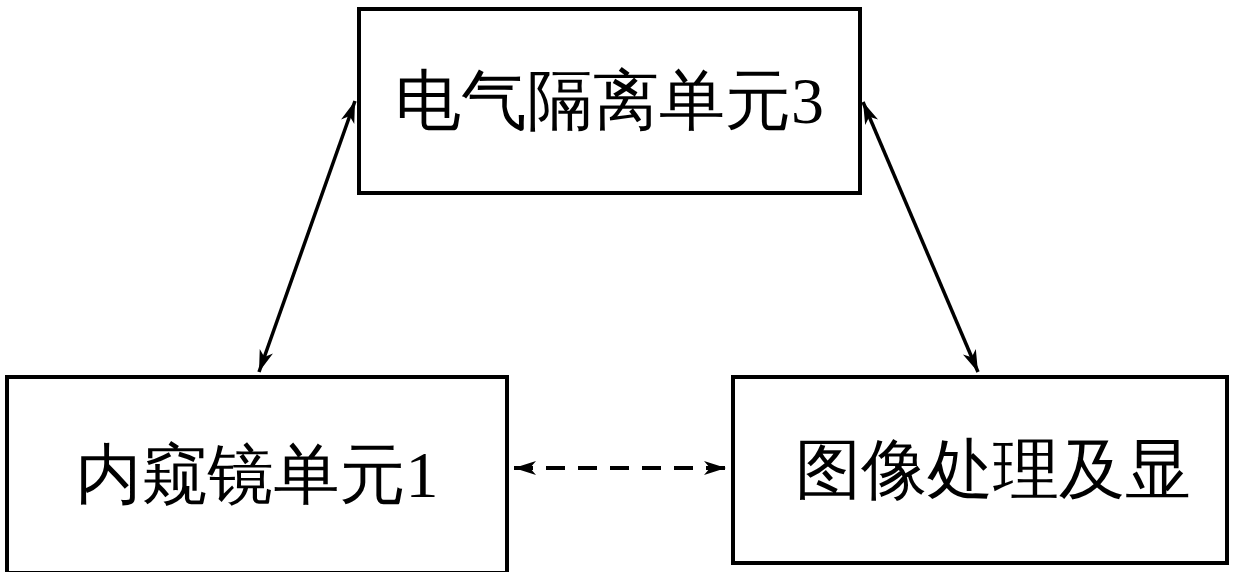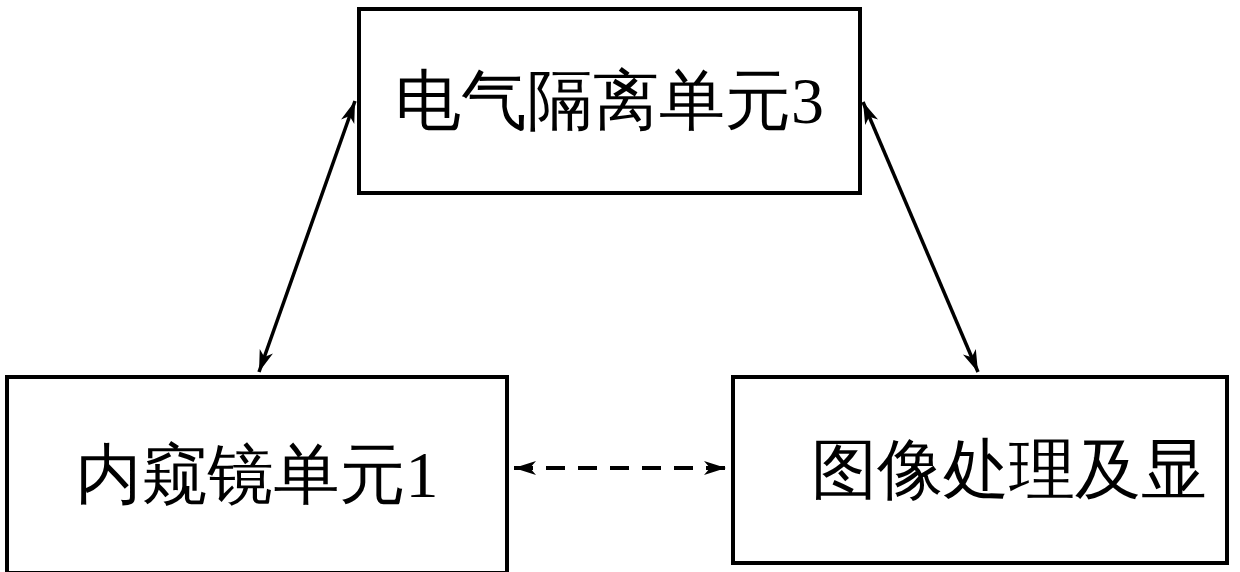--- a/index.html
+++ b/index.html
@@ -49,21 +49,21 @@
     height: 200px;
   }
   .block-right {
     left: 731px;
     top: 375px;
     width: 498px;
     height: 190px;
     flex-direction: column;
     align-items: flex-start;
     justify-content: center;
-    padding-left: 76px;
+    padding-left: 60px;
     line-height: 84px;
   }
   .solid-link {
     stroke: #000000;
     stroke-width: 3.5;
     fill: none;
   }
   .dashed-link {
     stroke: #000000;
     stroke-width: 4;

